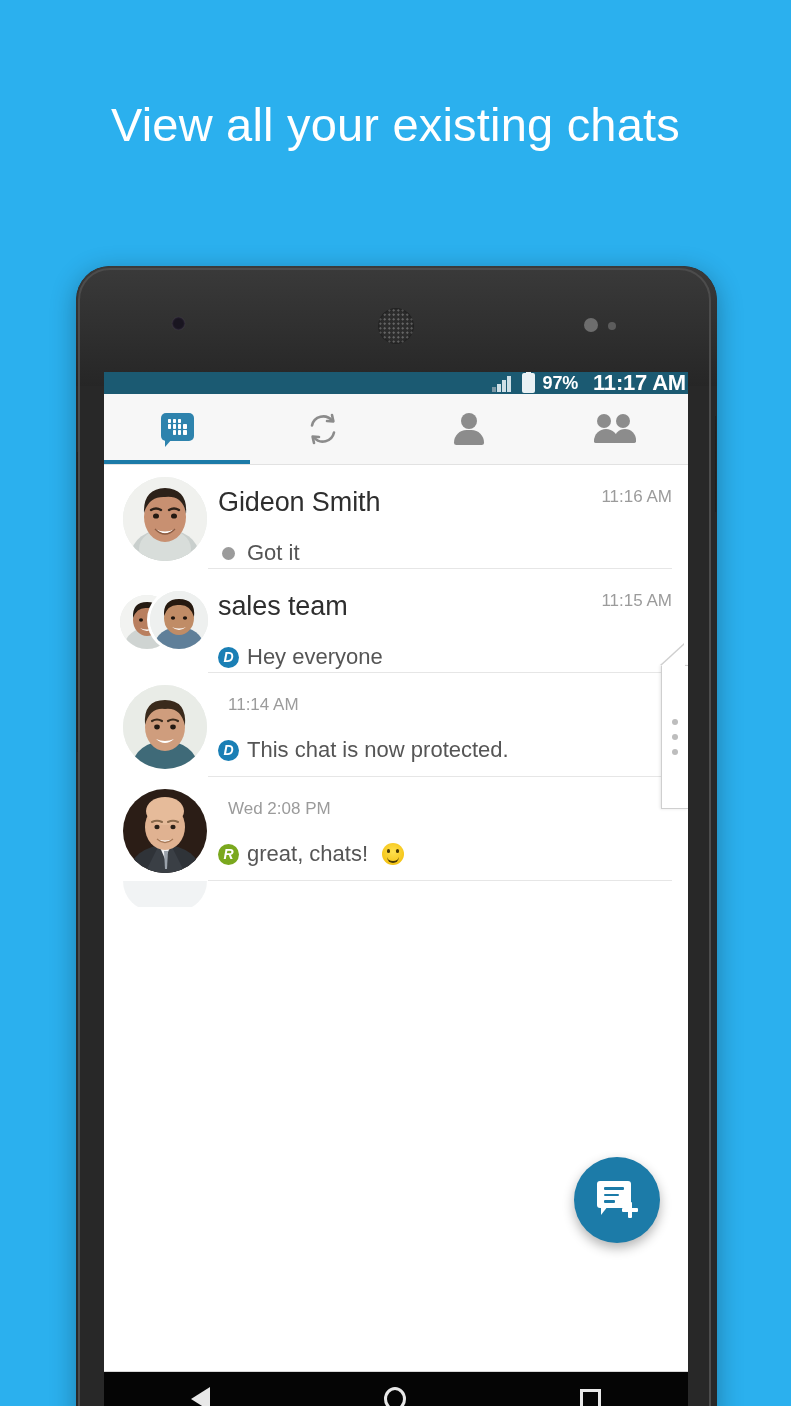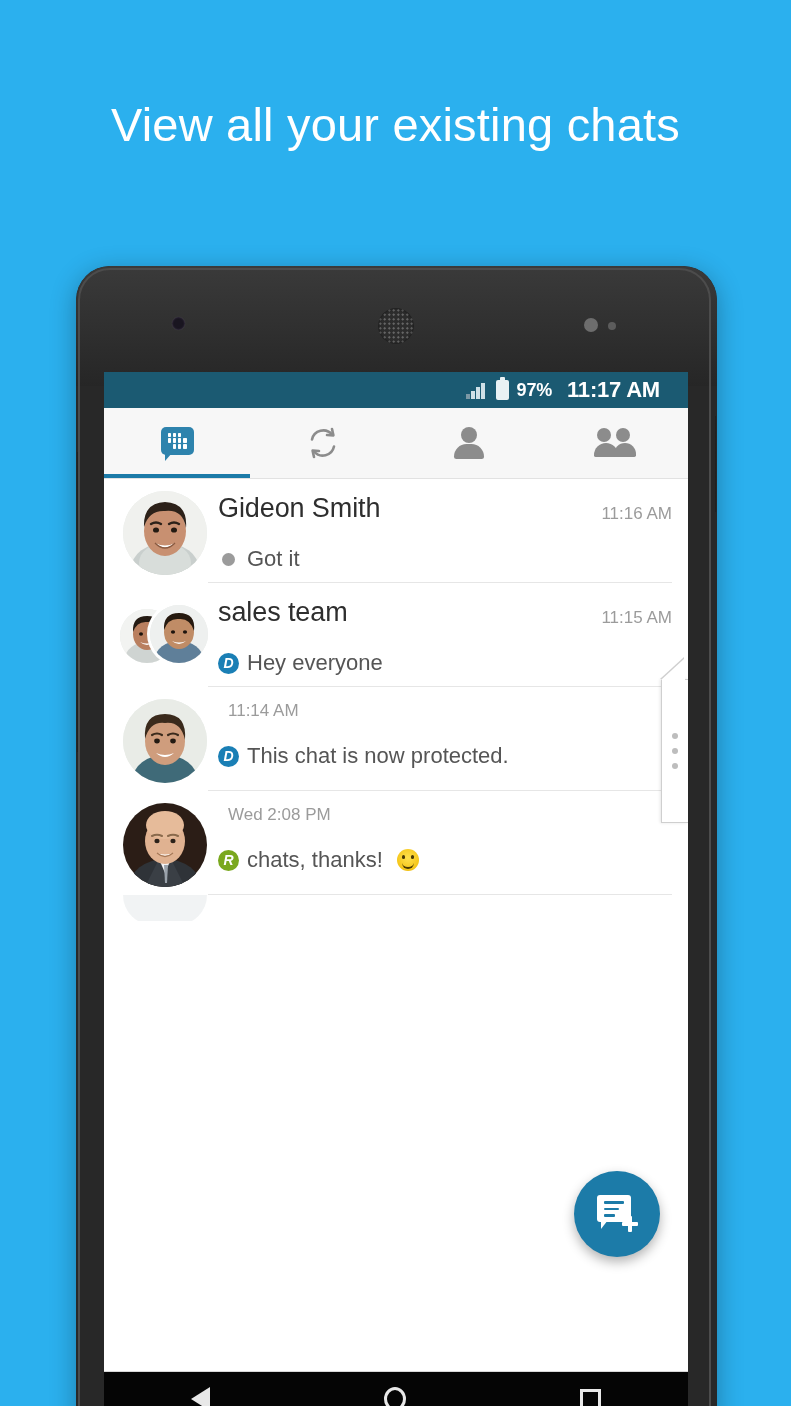--- a/index.html
+++ b/index.html
@@ -124,26 +124,26 @@
     top: 106px;
     width: 584px;
     height: 1000px;
     background: #ffffff;
     overflow: hidden;
   }
 
   
   .statusbar {
     position: relative;
-    height: 36px;
+    height: 22px;
     background: #1b5a72;
     display: flex;
     align-items: center;
     justify-content: flex-end;
-    padding-right: 28px;
+    padding-right: 2px;
     box-sizing: border-box;
   }
   .sb-signal {
     display: flex;
     align-items: flex-end;
     gap: 1.5px;
     height: 17px;
     margin-right: 11px;
   }
   .sb-signal i { width: 3.5px; background: #cfe0e7; display:block; }
@@ -362,22 +362,23 @@
     min-width: 0;
     padding-left: 10px;
     position: relative;
     border-bottom: 1px solid #e6e6e6;
     height: 90px;
     box-sizing: border-box;
   }
   .chat-row:last-child .chat-main { }
   .chat-top {
     display: flex;
-    align-items: flex-end;
+    align-items: flex-start;
     justify-content: space-between;
+    margin-top: 8px;
   }
   .chat-name {
     font-size: 27px;
     color: #2e2e2e;
     font-weight: normal;
     white-space: nowrap;
     overflow: hidden;
     text-overflow: ellipsis;
     letter-spacing: -0.1px;
   }
@@ -776,21 +777,21 @@
                 <path d="M34 50 Q42 57 50 50" stroke="#a87a58" stroke-width="1.3" fill="none"></path>
               </svg>
             </div>
           </div>
           <div class="chat-main">
             <div class="chat-top">
               <div class="chat-time">Wed 2:08 PM</div>
             </div>
             <div class="chat-sub">
               <div class="badge r">R</div>
-              <div class="chat-msg">chats, thanks!</div>
+              <div class="chat-msg">great, chats!</div>
               <span class="emoji-smiley"></span>
             </div>
           </div>
         </div>
 
         <div class="peek-row">
           <div class="peek-avatar"></div>
         </div>
 
         <div class="fastscroll">

